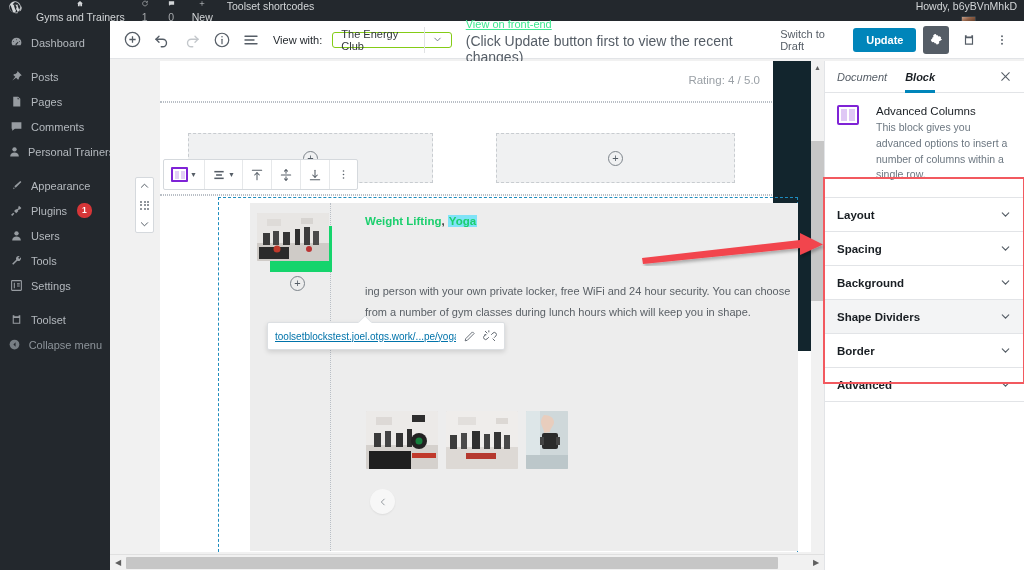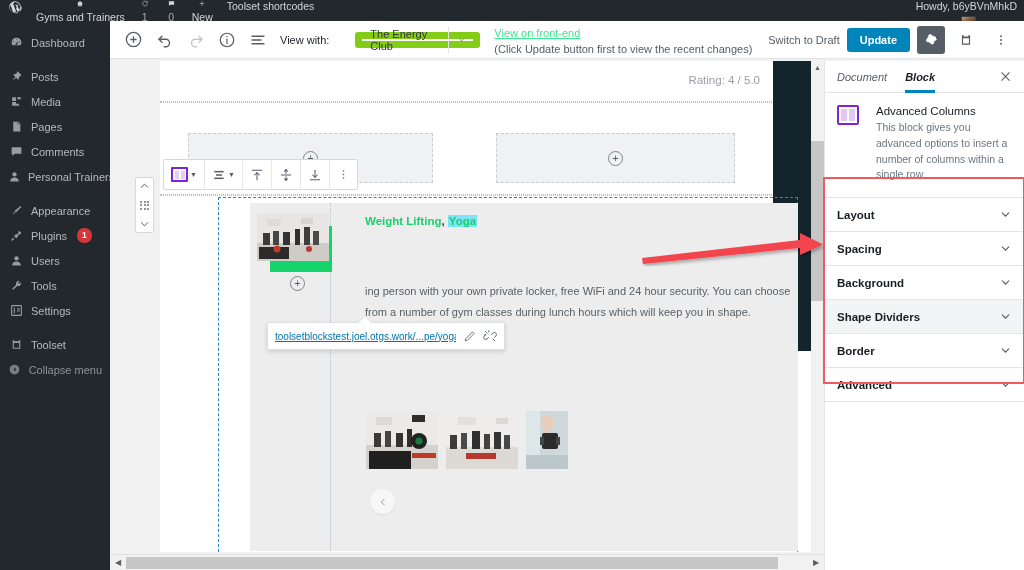--- a/index.html
+++ b/index.html
@@ -55,29 +55,29 @@
     background: #fff; border-bottom: 1px solid #e2e4e7;
     display: flex; align-items: center; padding: 0 9px; gap: 2px;
   }
   .hbtn {
     width: 29px; height: 29px; display: flex; align-items: center; justify-content: center;
     color: #555d66; border-radius: 2px;
   }
   .hbtn.disabled { color: #c3c7cb; }
   .vw-label { font-size: 11px; color: #23282d; margin: 0 8px 0 6px; white-space: nowrap; }
   .vw-select {
-    width: 125px; height: 16px; border: 7px solid #84cc16; border-radius: 3px;
+    width: 125px; height: 16px; border: 1px solid #84cc16; border-radius: 3px;
     background: #fff; display: flex; align-items: center; justify-content: space-between;
-    font-size: 11px; color: #32373c; padding: 0 0 0 8px; margin-left: 16px;
+    font-size: 11px; color: #32373c; padding: 0 0 0 8px;
   }
   .vw-select .sep-line { width: 1px; height: 26px; background: #e0e2e4; }
   .vw-caret { width: 26px; display: flex; align-items: center; justify-content: center; color: #6c7781; }
   .front-link { margin-left: 12px; line-height: 1.15; }
   .front-link a { color: #3ce88f; font-size: 11px; text-decoration: underline; }
-  .front-note { font-size: 11px; color: #555d66; margin-top: 1px; }
+  .front-note { font-size: 14px; color: #555d66; margin-top: 1px; }
   .h-right { margin-left: auto; display: flex; align-items: center; gap: 7px; }
   .switch-draft { font-size: 11px; color: #555d66; }
   .btn-update {
     background: #0085ba; color: #fff; font-size: 11px; font-weight: bold;
     border-radius: 3px; padding: 6px 13px;
   }
   .icon-sq {
     width: 28px; height: 28px; border-radius: 3px;
     display: flex; align-items: center; justify-content: center; color: #555d66;
   }
@@ -298,28 +298,20 @@
         </span>
       <span>Dashboard</span>
     </div>
     <div class="menu-item sep">
       <span class="mi-icon">
           <svg width="13" height="13" viewBox="0 0 24 24" fill="#b4b9be">
             <path d="M14.3 2.4 12.9 3.8l.7.7-4.3 3.3-1.6-.4-1.6 1.6 3.6 3.6-5.3 6.9 6.9-5.3 3.6 3.6 1.6-1.6-.4-1.6 3.3-4.3.7.7 1.4-1.4z"></path>
           </svg>
         </span>
       <span>Posts</span>
-    </div>
-    <div class="menu-item">
-      <span class="mi-icon">
-          <svg width="13" height="13" viewBox="0 0 24 24" fill="#b4b9be">
-            <path d="M4 4h7v7H4zm9.5 0H20v4h-6.5zM4 13h7v7H4zm9.5 2.5c1.9 0 3.5 1.5 3.5 3.2 0 .5-.1 1-.3 1.3h-6.4c-.2-.4-.3-.8-.3-1.3 0-1.7 1.6-3.2 3.5-3.2z"></path>
-          </svg>
-        </span>
-      <span>Media</span>
     </div>
     <div class="menu-item">
       <span class="mi-icon">
           <svg width="13" height="13" viewBox="0 0 24 24" fill="#b4b9be">
             <path d="M6 3h9l4 4v14H6zm8 1.5V8h3.5z"></path>
           </svg>
         </span>
       <span>Pages</span>
     </div>
     <div class="menu-item">

